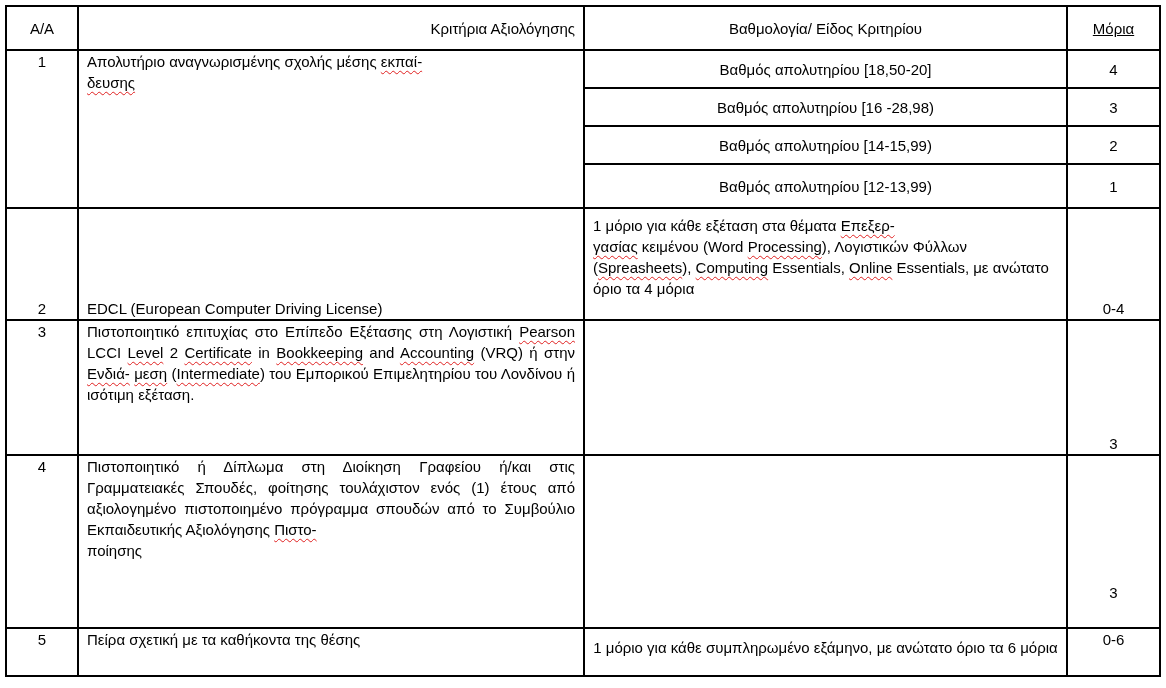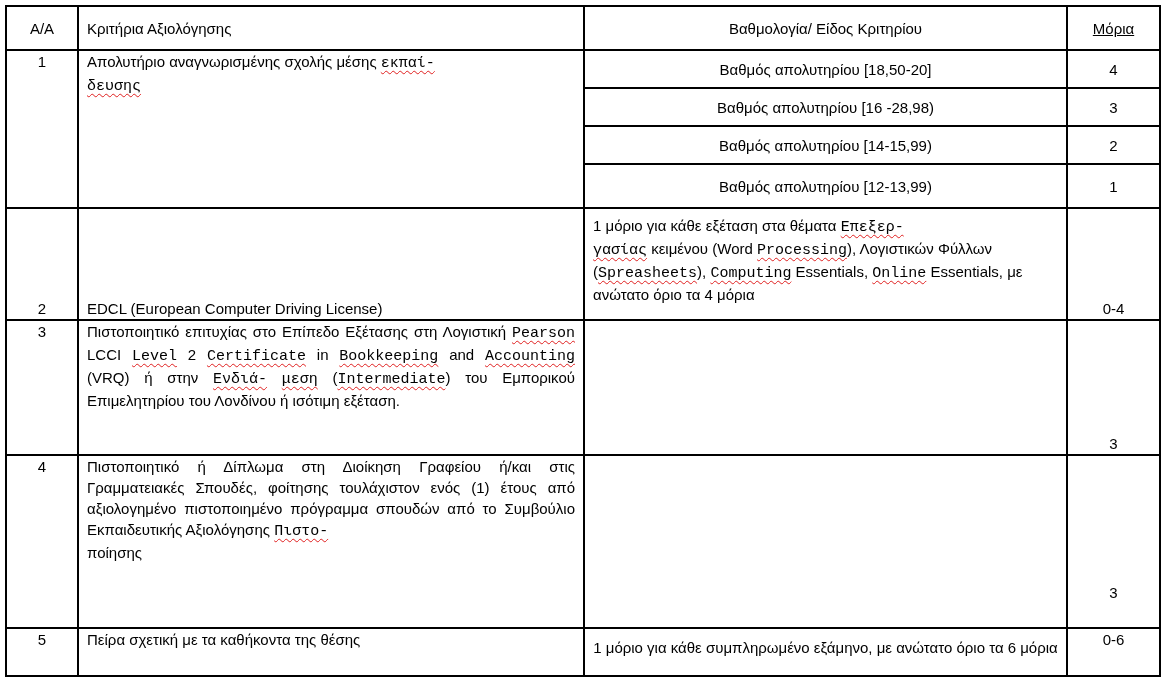--- a/index.html
+++ b/index.html
@@ -1,32 +1,32 @@
 <!DOCTYPE html>
 <html><head>
 <meta charset="utf-8">
 <style>
   html, body { margin: 0; padding: 0; background: #ffffff; }
   body { width: 1166px; height: 688px; overflow: hidden; position: relative;
          font-family: "Liberation Sans", "DejaVu Sans", sans-serif; color: #000; }
   table.crit { position: absolute; left: 5px; top: 5px; border-collapse: collapse;
                width: 1154px; table-layout: fixed; font-size: 15px; line-height: 21px; }
   table.crit td, table.crit th { border: 2px solid #000; padding: 0 8px; vertical-align: top; }
-  th { font-weight: normal; text-align: left; vertical-align: middle !important; height: 42px; }
+  th { font-weight: normal; text-align: right; vertical-align: middle !important; height: 42px; }
   .c-aa { width: 54px; text-align: center; }
   .c-crit { width: 488px; }
   .c-grade { width: 465px; text-align: center; }
   .c-pts { width: 75px; text-align: center; text-decoration: underline; }
   td.num { text-align: center; padding-top: 6px; }
   td.crittext { padding-top: 6px; }
   td.just { text-align: justify; margin-top: 32px; }
   td.sub { text-align: center; vertical-align: middle !important; height: 36px; }
   td.bottom { vertical-align: bottom !important; padding-bottom: 6px; }
   td.left { text-align: left; }
-  .sp { text-decoration: underline wavy #e02020; text-decoration-thickness: 1px; text-underline-offset: 3px; font-family: Liberation Mono, monospace; }
+  .sp { text-decoration: underline wavy #e02020; text-decoration-thickness: 1px; text-underline-offset: 3px; }
 </style>
 </head>
 <body>
 
 <table class="crit">
   <thead>
     <tr>
       <th class="c-aa">Α/Α</th>
       <th class="c-crit">Κριτήρια Αξιολόγησης</th>
       <th class="c-grade">Βαθμολογία/ Είδος Κριτηρίου</th>

